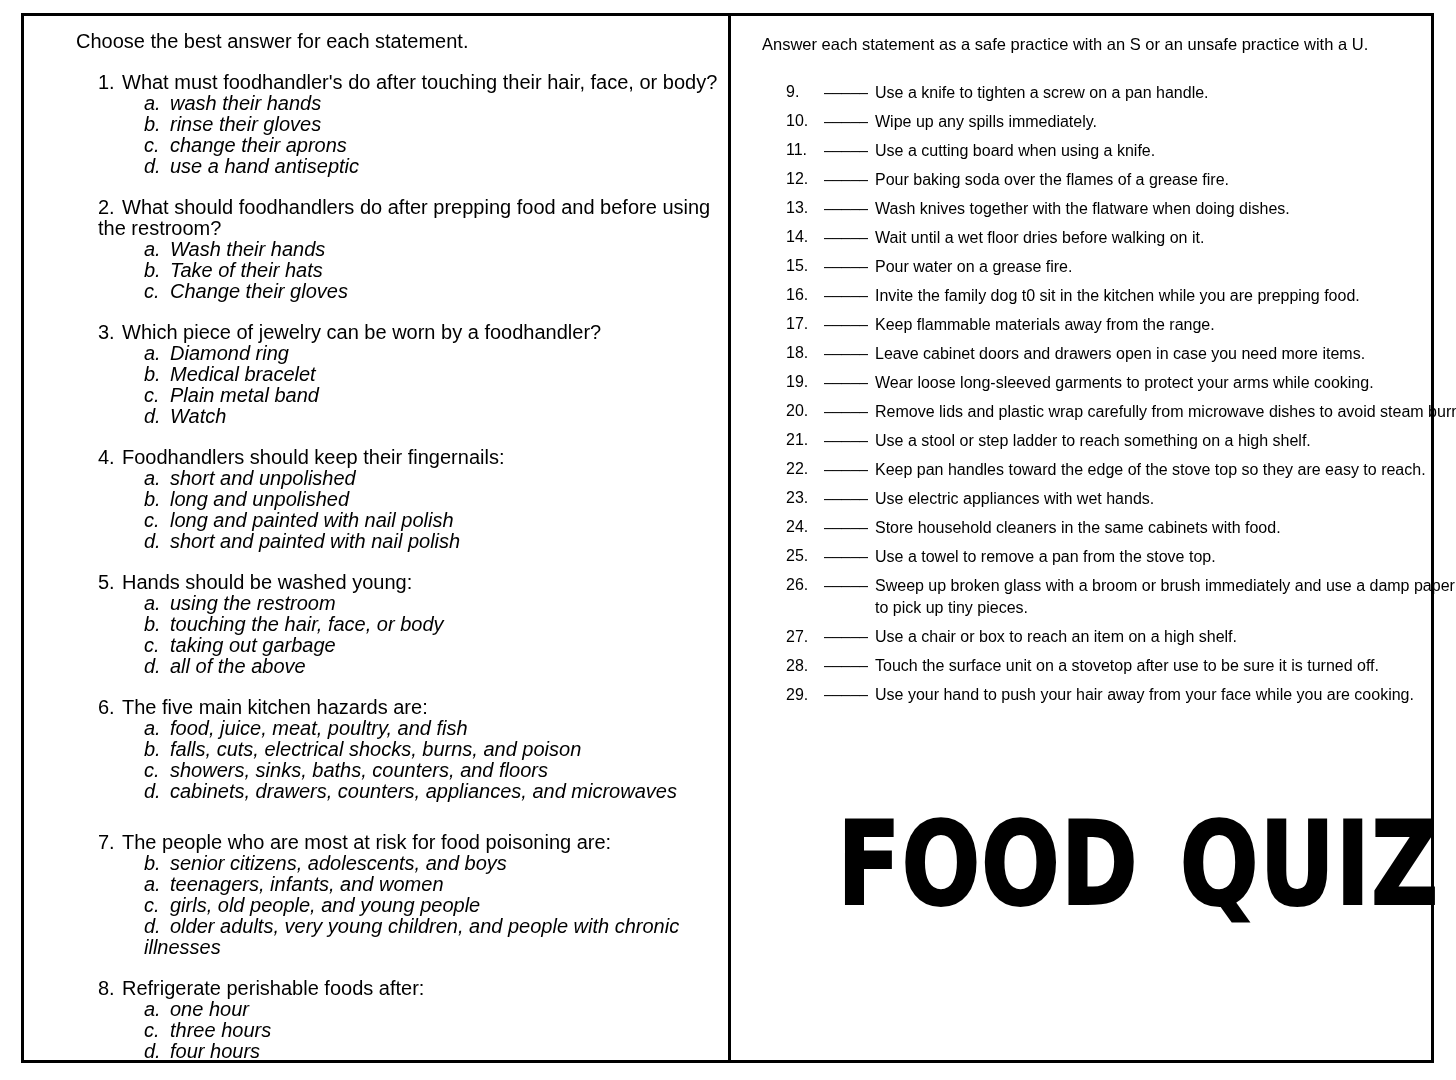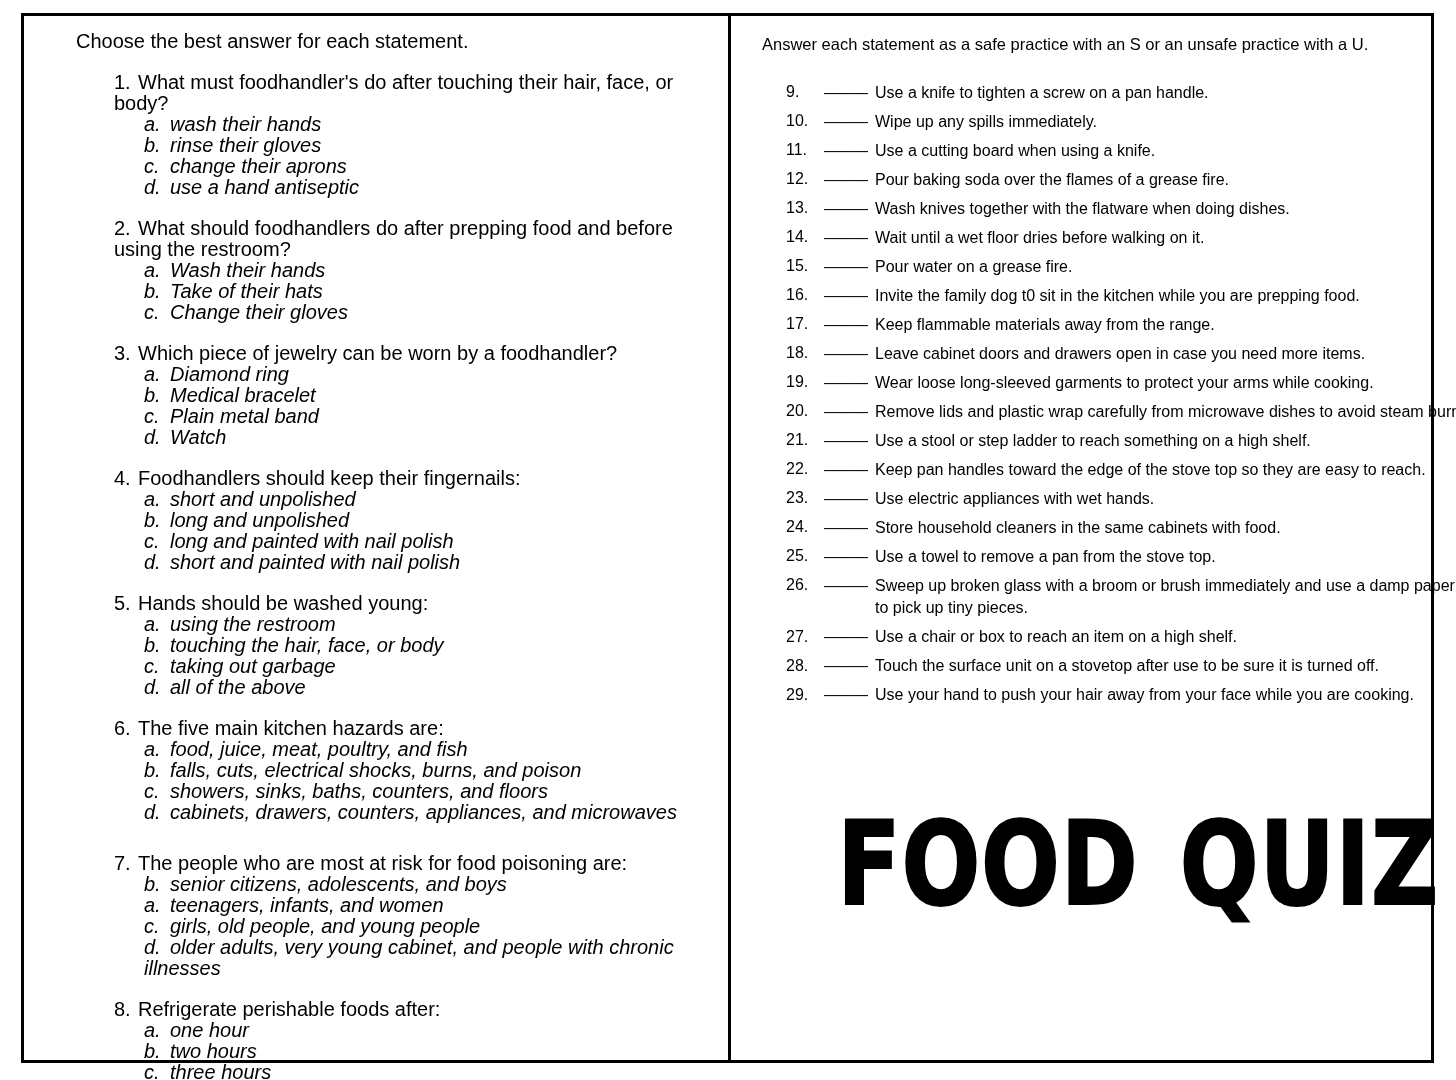--- a/index.html
+++ b/index.html
@@ -15,21 +15,21 @@
   }
   
   .panel-left{
     width:704px;box-sizing:border-box;flex:0 0 auto;
     padding:15px 10px 0 52px;
     font-size:20px;line-height:21px;
   }
   .intro-left{margin:0 0 0 0;}
   .question{margin-top:20px;}
   .question.big-gap{margin-top:30px;}
-  .q-header{margin-left:38px;}
+  .q-header{margin-left:22px;}
   .q-num{display:inline-block;width:24px;}
   .option{margin-left:68px;font-style:italic;}
   .opt-letter{display:inline-block;width:26px;}
   
   .panel-right{
     flex:1 1 auto;box-sizing:border-box;
     border-left:3px solid #000;
     padding:17px 13px 0 31px;
     font-size:16px;line-height:22.5px;
   }
@@ -109,26 +109,25 @@
           <div class="option"><span class="opt-letter">a.</span><span class="opt-text">food, juice, meat, poultry, and fish</span></div>
           <div class="option"><span class="opt-letter">b.</span><span class="opt-text">falls, cuts, electrical shocks, burns, and poison</span></div>
           <div class="option"><span class="opt-letter">c.</span><span class="opt-text">showers, sinks, baths, counters, and floors</span></div>
           <div class="option"><span class="opt-letter">d.</span><span class="opt-text">cabinets, drawers, counters, appliances, and microwaves</span></div>
         </div>
         <div class="question big-gap">
           <div class="q-header"><span class="q-num">7.</span><span class="q-text">The people who are most at risk for food poisoning are:</span></div>
           <div class="option"><span class="opt-letter">b.</span><span class="opt-text">senior citizens, adolescents, and boys</span></div>
           <div class="option"><span class="opt-letter">a.</span><span class="opt-text">teenagers, infants, and women</span></div>
           <div class="option"><span class="opt-letter">c.</span><span class="opt-text">girls, old people, and young people</span></div>
-          <div class="option"><span class="opt-letter">d.</span><span class="opt-text">older adults, very young cabinet, and people with chronic illnesses</span></div>
+          <div class="option"><span class="opt-letter">d.</span><span class="opt-text">older adults, very young children, and people with chronic illnesses</span></div>
         </div>
         <div class="question">
           <div class="q-header"><span class="q-num">8.</span><span class="q-text">Refrigerate perishable foods after:</span></div>
           <div class="option"><span class="opt-letter">a.</span><span class="opt-text">one hour</span></div>
-          <div class="option"><span class="opt-letter">b.</span><span class="opt-text">two hours</span></div>
           <div class="option"><span class="opt-letter">c.</span><span class="opt-text">three hours</span></div>
           <div class="option"><span class="opt-letter">d.</span><span class="opt-text">four hours</span></div>
         </div>
       </div>
   </div>
 
   <div class="panel-right">
     <div class="intro-right">Answer each statement as a safe practice with an S or an unsafe practice with a U.</div>
     <div class="statements">
         <div class="statement"><span class="s-num">9.</span><span class="s-blank">_____</span><span class="s-text">Use a knife to tighten a screw on a pan handle.</span></div>

